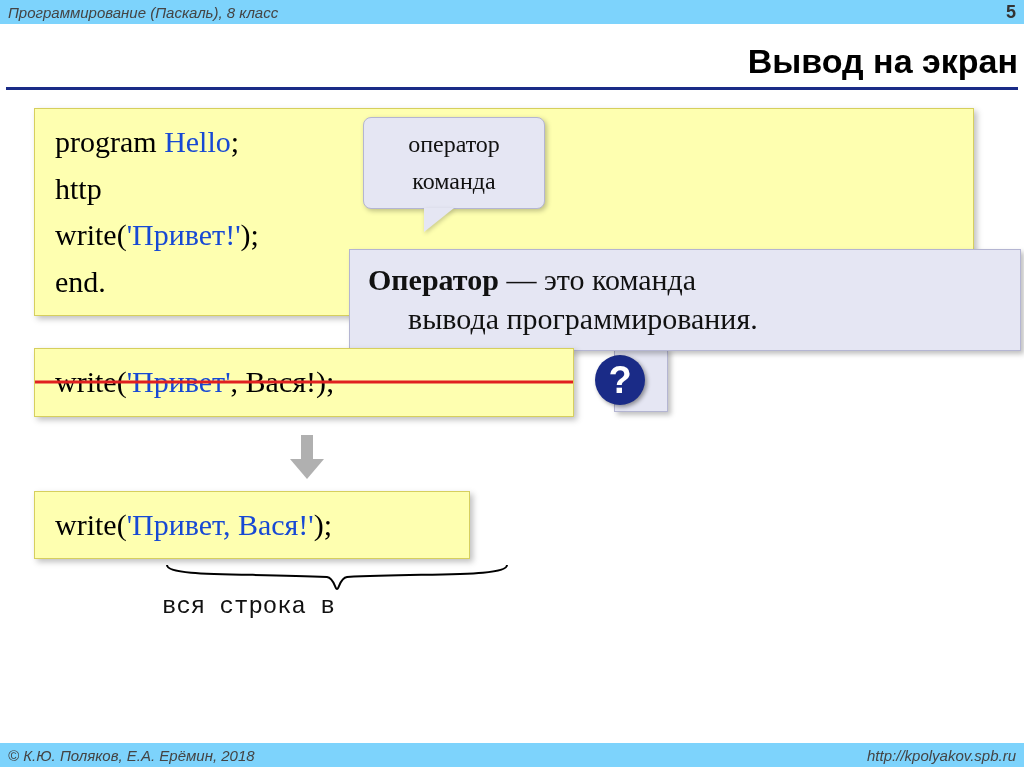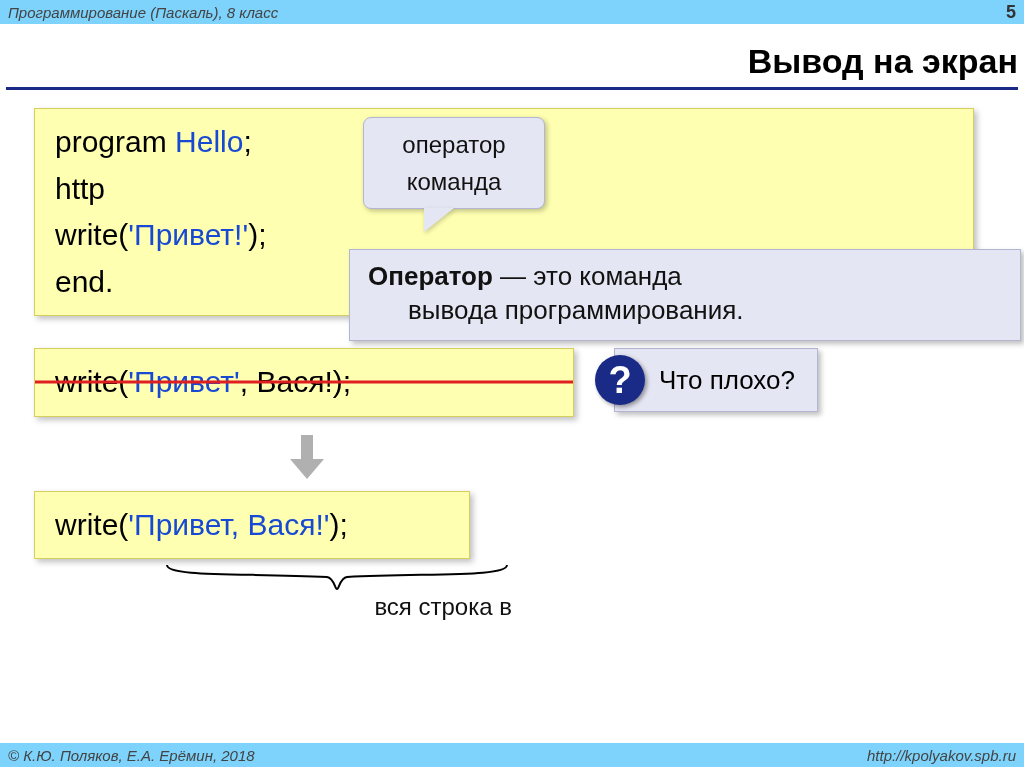--- a/index.html
+++ b/index.html
@@ -38,21 +38,21 @@
     text-align: right;
   }
   .content {
     position: relative;
     padding: 0 34px;
   }
   .code-box {
     background: #feffb0;
     border: 1px solid #d6cf5e;
     box-shadow: 3px 3px 6px rgba(0,0,0,0.25);
-    font-family: Liberation Sans, sans-serif;
+    font-family: Liberation Serif, serif;
     font-size: 30px;
     line-height: 1.55;
     padding: 10px 20px;
     position: relative;
   }
   .main-code { width: 940px; }
   .kw { color: #000; }
   .ident { color: #1749d4; }
   .str { color: #1749d4; }
   .callout-bubble {
@@ -81,21 +81,21 @@
   }
   .definition-box {
     position: absolute;
     top: 140px;
     left: 314px;
     width: 672px;
     background: #e5e6f3;
     border: 1px solid #b4b5d2;
     box-shadow: 3px 3px 5px rgba(0,0,0,0.25);
     padding: 10px 18px 12px 18px;
-    font-size: 26px;
+    font-size: 30px;
     color: #111;
     line-height: 1.3;
   }
   .definition-box .term { font-weight: bold; }
   .row2 {
     margin-top: 32px;
     display: flex;
     gap: 40px;
     align-items: flex-start;
   }
@@ -138,21 +138,22 @@
   .arrow-down {
     width: 34px;
     margin: 18px 0 12px 256px;
     color: #a8a8a8;
   }
   .arrow-down svg { display:block; }
   .correct-code { width: 436px; }
   .brace-wrap {
     margin: 4px 0 0 128px;
     width: 350px;
-    text-align: right;
+    text-align: left;
+    font-family: Liberation Mono, monospace;
   }
   .brace-wrap svg { display:block; margin: 0 auto; }
   .brace-caption {
     font-size: 24px;
     color: #111;
     margin-top: 2px;
     line-height: 1.2;
   }
   .footer-bar {
     position: absolute;
@@ -204,21 +205,20 @@
     </div>
   </div>
 
   <div class="row2">
     <div class="code-box wrong-code">
       <span>write(</span><span class="str">'Привет'</span><span>, Вася!);</span>
       <div class="strike-line"></div>
     </div>
     <div class="question-box">
       <div class="q-circle">?</div>
-      <span>Что плохо?</span>
     </div>
   </div>
 
   <div class="arrow-down">
     <svg width="34" height="44" viewBox="0 0 34 44">
       <rect x="11" y="0" width="12" height="24" fill="#b0b0b0"></rect>
       <polygon points="0,24 34,24 17,44" fill="#b0b0b0"></polygon>
     </svg>
   </div>
 

